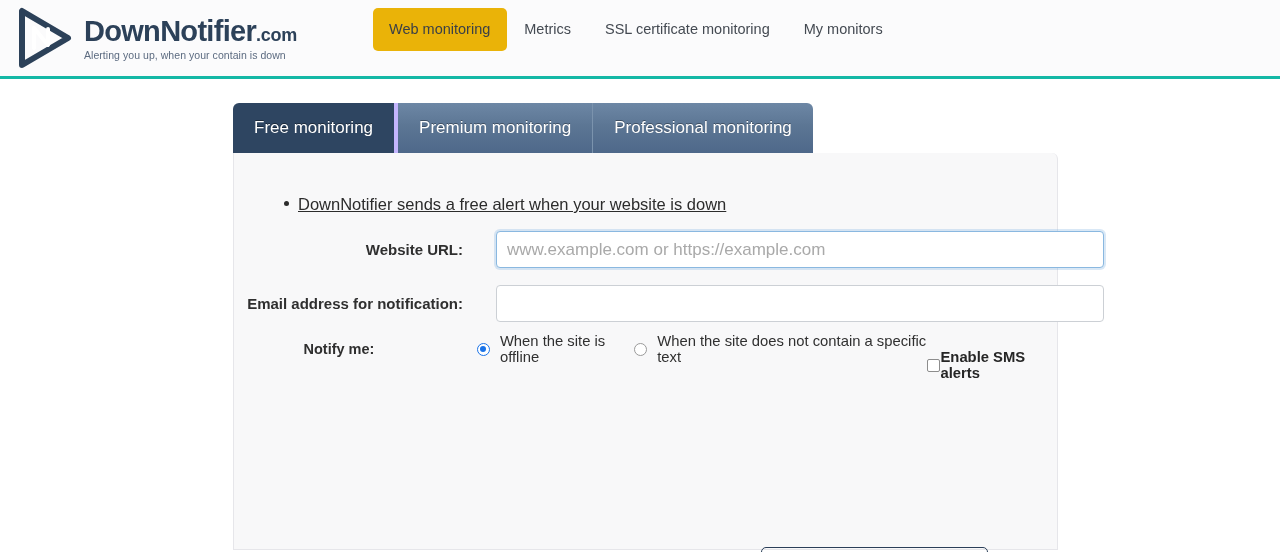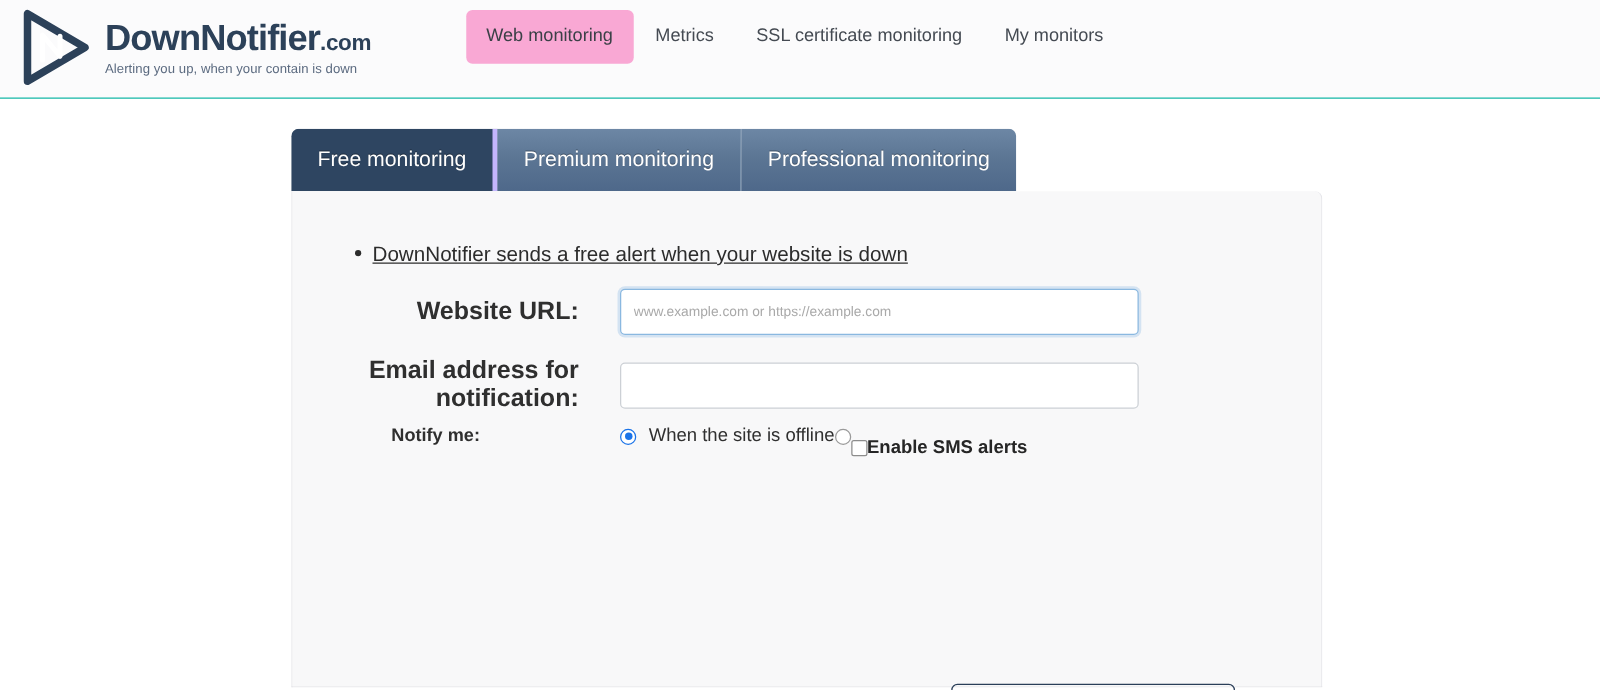--- a/index.html
+++ b/index.html
@@ -13,21 +13,21 @@
     font-family: "Liberation Sans", sans-serif;
     -webkit-font-smoothing: antialiased;
     overflow: hidden;
   }
 
   
   .header {
     position: relative;
     height: 79px;
     background: #fbfbfc;
-    border-bottom: 1px solid #14b8a6;
+    border-bottom: 3px solid #14b8a6;
     box-sizing: border-box;
   }
   .logo-wrap {
     position: absolute;
     left: 16px;
     top: 7px;
     display: flex;
     align-items: center;
     gap: 10px;
   }
@@ -73,21 +73,21 @@
   .nav-item {
     font-size: 14.5px;
     color: #444a52;
     padding: 13px 17px;
     border-radius: 5px;
     white-space: nowrap;
     cursor: pointer;
     line-height: 1.2;
   }
   .nav-item.active {
-    background: #f9a8d4;
+    background: #eab308;
     color: #3b4047;
     padding-left: 16px;
   }
 
   
   .content {
     position: relative;
     width: 1280px;
     height: 473px;
   }
@@ -158,34 +158,34 @@
   }
 
   .form-row {
     position: absolute;
     display: flex;
     align-items: center;
   }
   .form-label {
     width: 262px;
     text-align: right;
-    font-size: 20px;
+    font-size: 15px;
     font-weight: bold;
     color: #2f2f2f;
     padding-right: 33px;
     box-sizing: border-box;
   }
   .text-input {
-    width: 415px;
+    width: 608px;
     height: 37px;
     box-sizing: border-box;
     border: 1px solid #ccd0d5;
     border-radius: 4px;
     background: #ffffff;
-    font-size: 11px;
+    font-size: 17px;
     color: #333;
     padding: 0 10px;
     font-family: "Liberation Sans", sans-serif;
     outline: none;
   }
   .text-input.focused {
     border-color: #8ab8e0;
     box-shadow: 0 0 0 2px rgba(130,180,225,0.30);
   }
   .text-input::placeholder { color: #a9a9a9; }
@@ -334,20 +334,21 @@
       <div class="notify-label">Notify me:</div>
       <div class="choices">
 
         <div class="choice">
           <span class="radio checked"></span>
           <span class="choice-text">When the site is offline</span>
         </div>
 
         <div class="choice">
           <span class="radio"></span>
+          <span class="choice-text">When the site does not contain a specific text</span>
         </div>
 
         <div class="sms-row">
           <span class="checkbox"></span>
           <span class="sms-text">Enable SMS alerts</span>
         </div>
 
       </div>
     </div>
 

